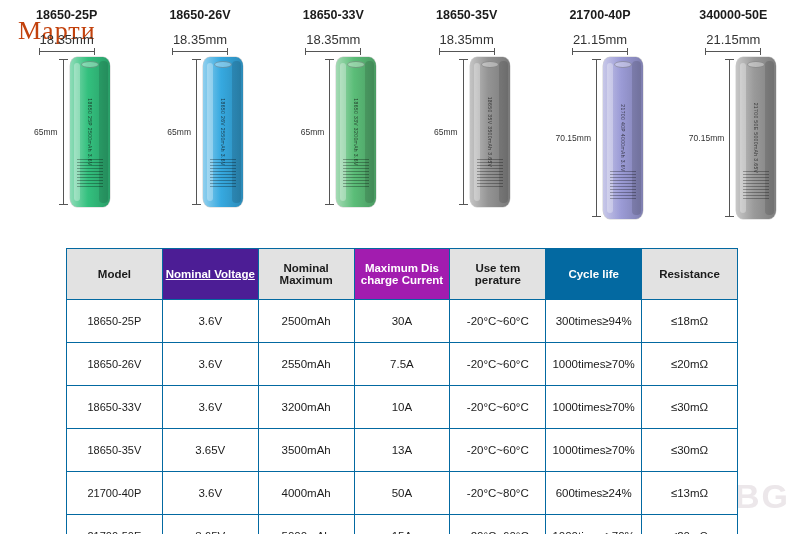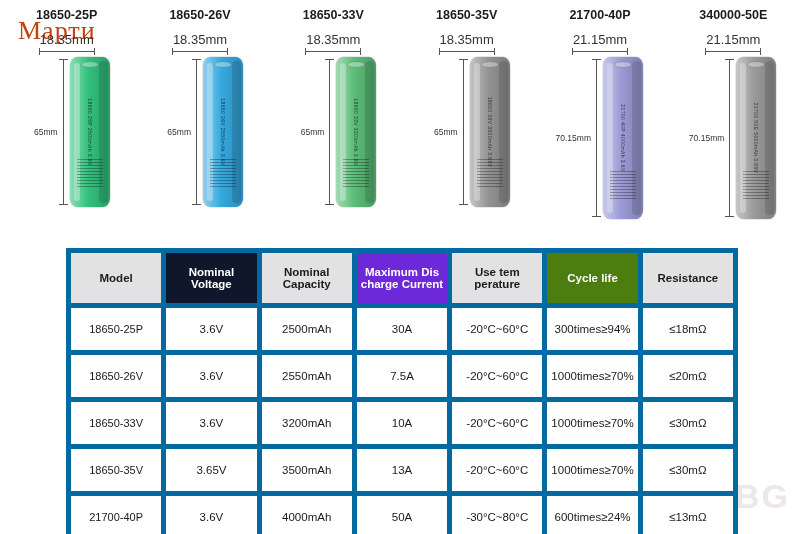--- a/index.html
+++ b/index.html
@@ -105,35 +105,35 @@
 
   
   .table-wrap{
     position:absolute;left:66px;top:248px;width:672px;
   }
   table{
     border-collapse:collapse;width:672px;
     table-layout:fixed;
   }
   th,td{
-    border:5px solid #0369a1;
+    border:1px solid #0369a1;
     text-align:center;
     font-size:11.5px;
     color:#1b1b1b;
     height:38px;
     padding:2px 2px;
     background:#fff;
   }
   thead th{
     height:46px;font-weight:bold;font-size:11.5px;
   }
   th.gray{background:#e2e2e2;color:#1b1b1b;}
-  th.blue{background:#0f172a;color:#ffffff;}
-  th.orange{background:#6d28d9;color:#ffffff;border-radius:9px;}
-  th.green{background:#4d7c0f;color:#ffffff;}
+  th.blue{background:#4c1d95;color:#ffffff;text-decoration:underline;}
+  th.orange{background:#a21caf;color:#ffffff;}
+  th.green{background:#0369a1;color:#ffffff;}
   td.model{font-size:11px;}
 </style>
 </head>
 <body>
 
 <div class="watermark-left">Марти</div>
 <div class="watermark-right">BAZAR.BG</div>
 
 <div class="cells" id="cells">
     <div class="cell-col">
@@ -281,21 +281,21 @@
       </div>
     </div>
   </div>
 
 <div class="table-wrap">
   <table>
     <thead>
       <tr id="thead-row">
           <th class="gray">Model</th>
           <th class="blue">Nominal Voltage</th>
-          <th class="gray">Nominal Capacity</th>
+          <th class="gray">Nominal Maximum</th>
           <th class="orange">Maximum Dis charge Current</th>
           <th class="gray">Use tem perature</th>
           <th class="green">Cycle life</th>
           <th class="gray">Resistance</th>
         </tr>
     </thead>
     <tbody id="tbody">
         <tr>
           <td class="model">18650-25P</td>
           <td>3.6V</td>
@@ -330,21 +330,21 @@
           <td>13A</td>
           <td>-20°C~60°C</td>
           <td>1000times≥70%</td>
           <td>≤30mΩ</td>
         </tr>
         <tr>
           <td class="model">21700-40P</td>
           <td>3.6V</td>
           <td>4000mAh</td>
           <td>50A</td>
-          <td>-30°C~80°C</td>
+          <td>-20°C~80°C</td>
           <td>600times≥24%</td>
           <td>≤13mΩ</td>
         </tr>
         <tr>
           <td class="model">21700-50E</td>
           <td>3.65V</td>
           <td>5000mAh</td>
           <td>15A</td>
           <td>-20°C~60°C</td>
           <td>1000times≥70%</td>

